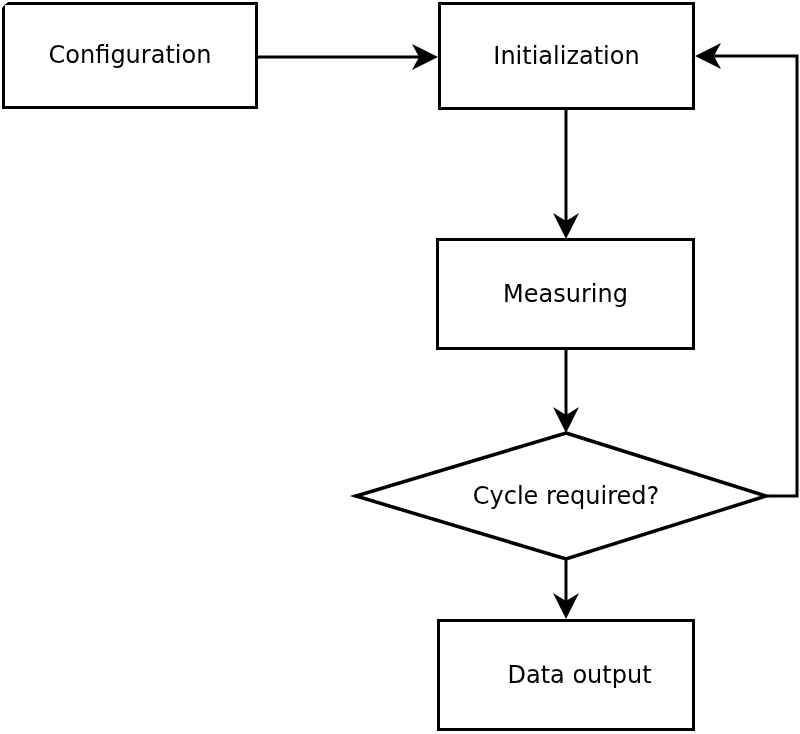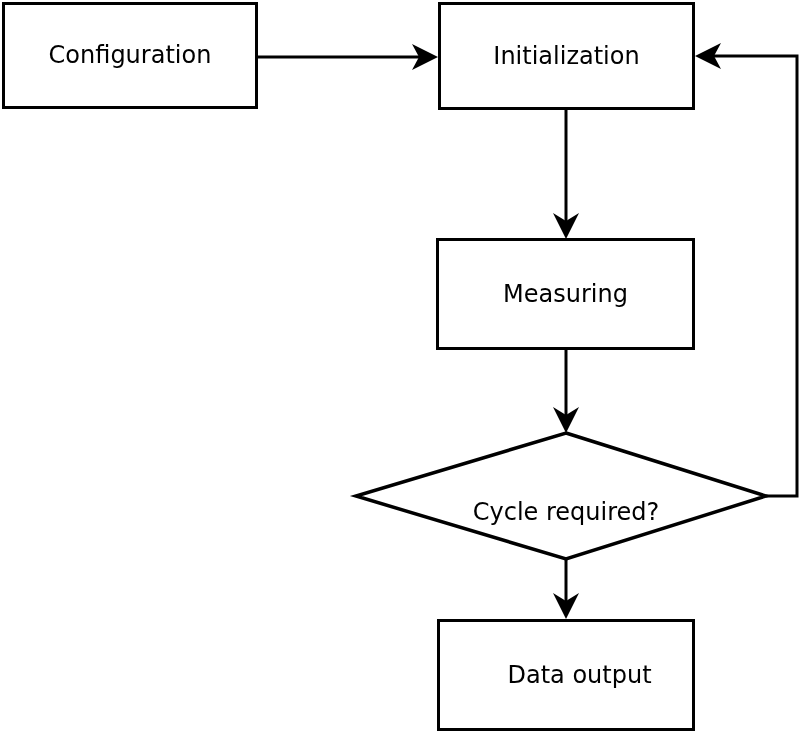--- a/index.html
+++ b/index.html
@@ -12,20 +12,21 @@
   body{
     font-family:"DejaVu Sans","Liberation Sans",sans-serif;
     color:var(--text);
   }
   .canvas{
     position:relative;
     width:800px;
     height:734px;
     background:var(--fill);
     overflow:hidden;
+    border-radius:16px;
   }
   .edges{
     position:absolute;
     left:0;top:0;
     width:800px;height:734px;
   }
   .edges path{
     fill:none;
     stroke:var(--stroke);
     stroke-width:3;
@@ -55,21 +56,21 @@
     border:3px solid var(--stroke);
   }
   .node.decision-label{
     background:transparent;
     border:none;
   }
   #node-configuration{left:2px;top:2px;width:256px;height:107px;}
   #node-initialization{left:438px;top:2px;width:257px;height:108px;}
   #node-measuring{left:436px;top:238px;width:259px;height:112px;}
   #node-data-output{left:437px;top:619px;width:258px;height:112px;padding-left:27px;}
-  #node-cycle-required{left:366px;top:474px;width:400px;height:44px;margin-top:16px;}
+  #node-cycle-required{left:366px;top:474px;width:400px;height:44px;}
 </style>
 </head>
 <body>
 
 <div class="canvas">
 
   <svg class="edges" viewBox="0 0 800 734" xmlns="http://www.w3.org/2000/svg">
 
     <polygon class="decision-shape" points="566,433 766,496 566,559 356,496"></polygon>
 

